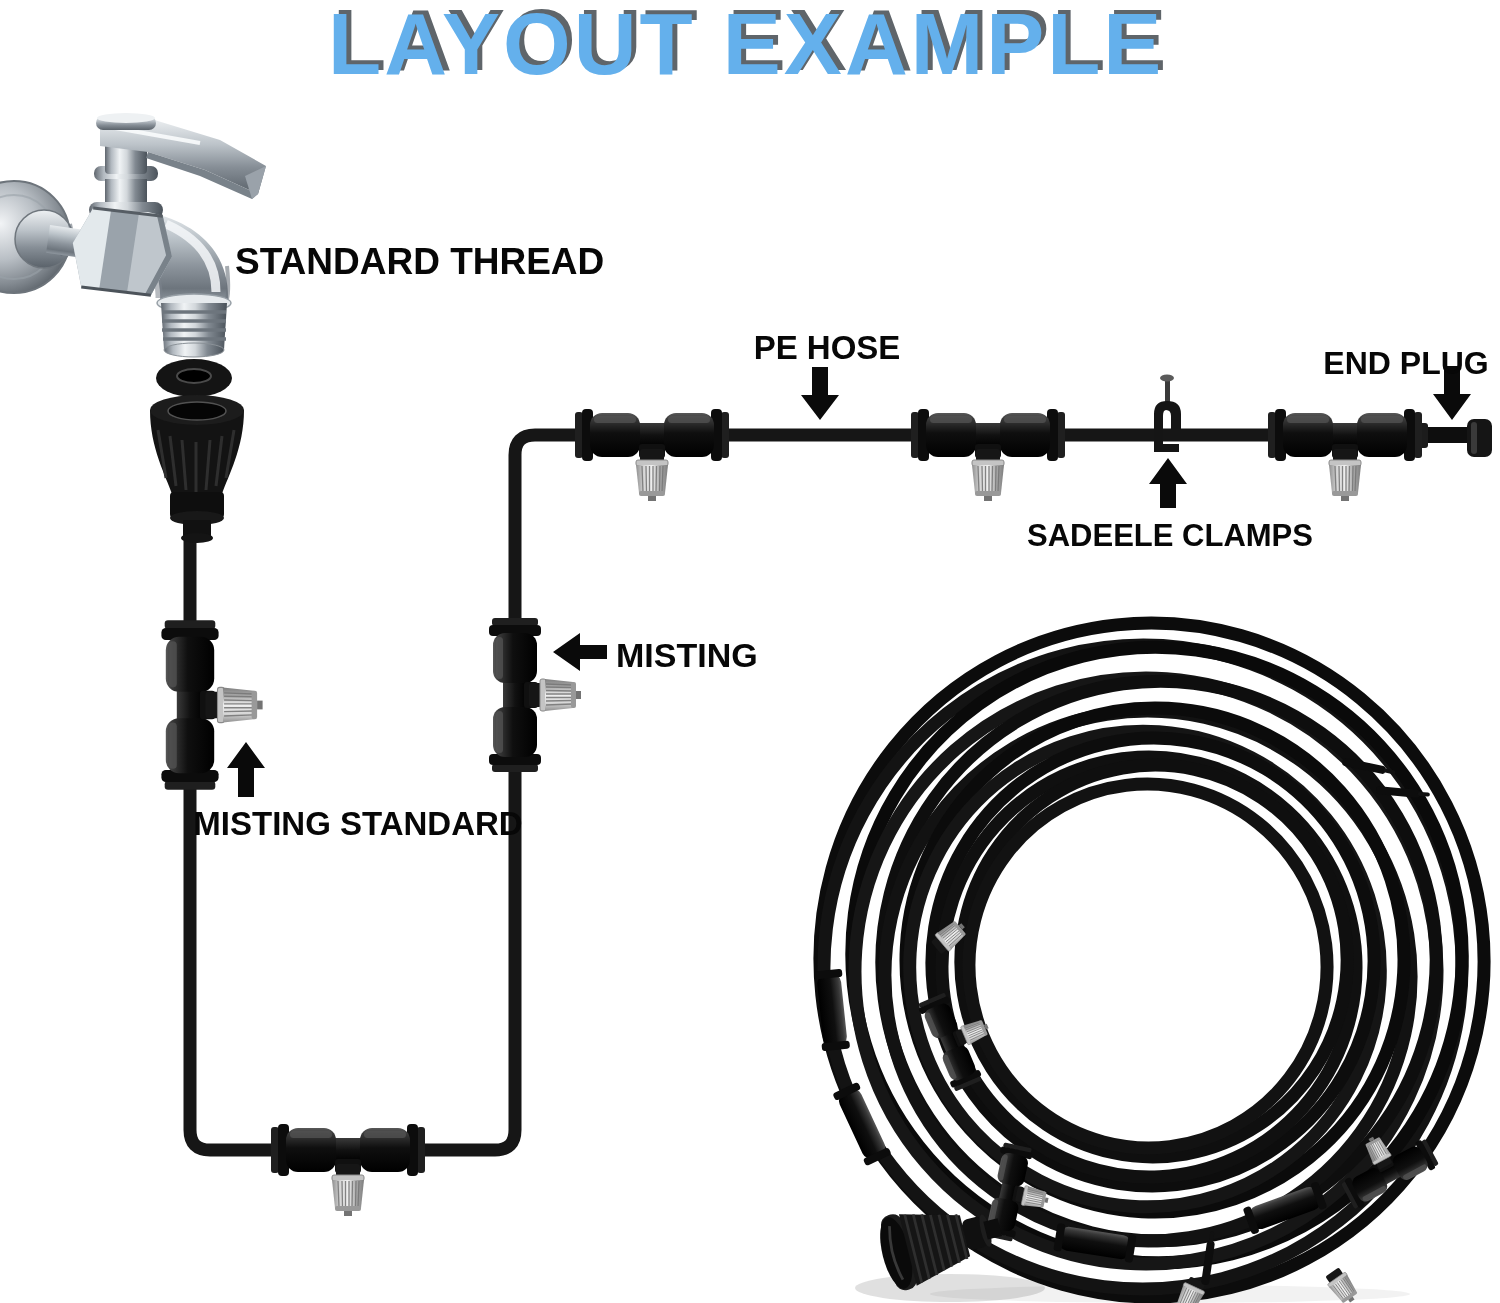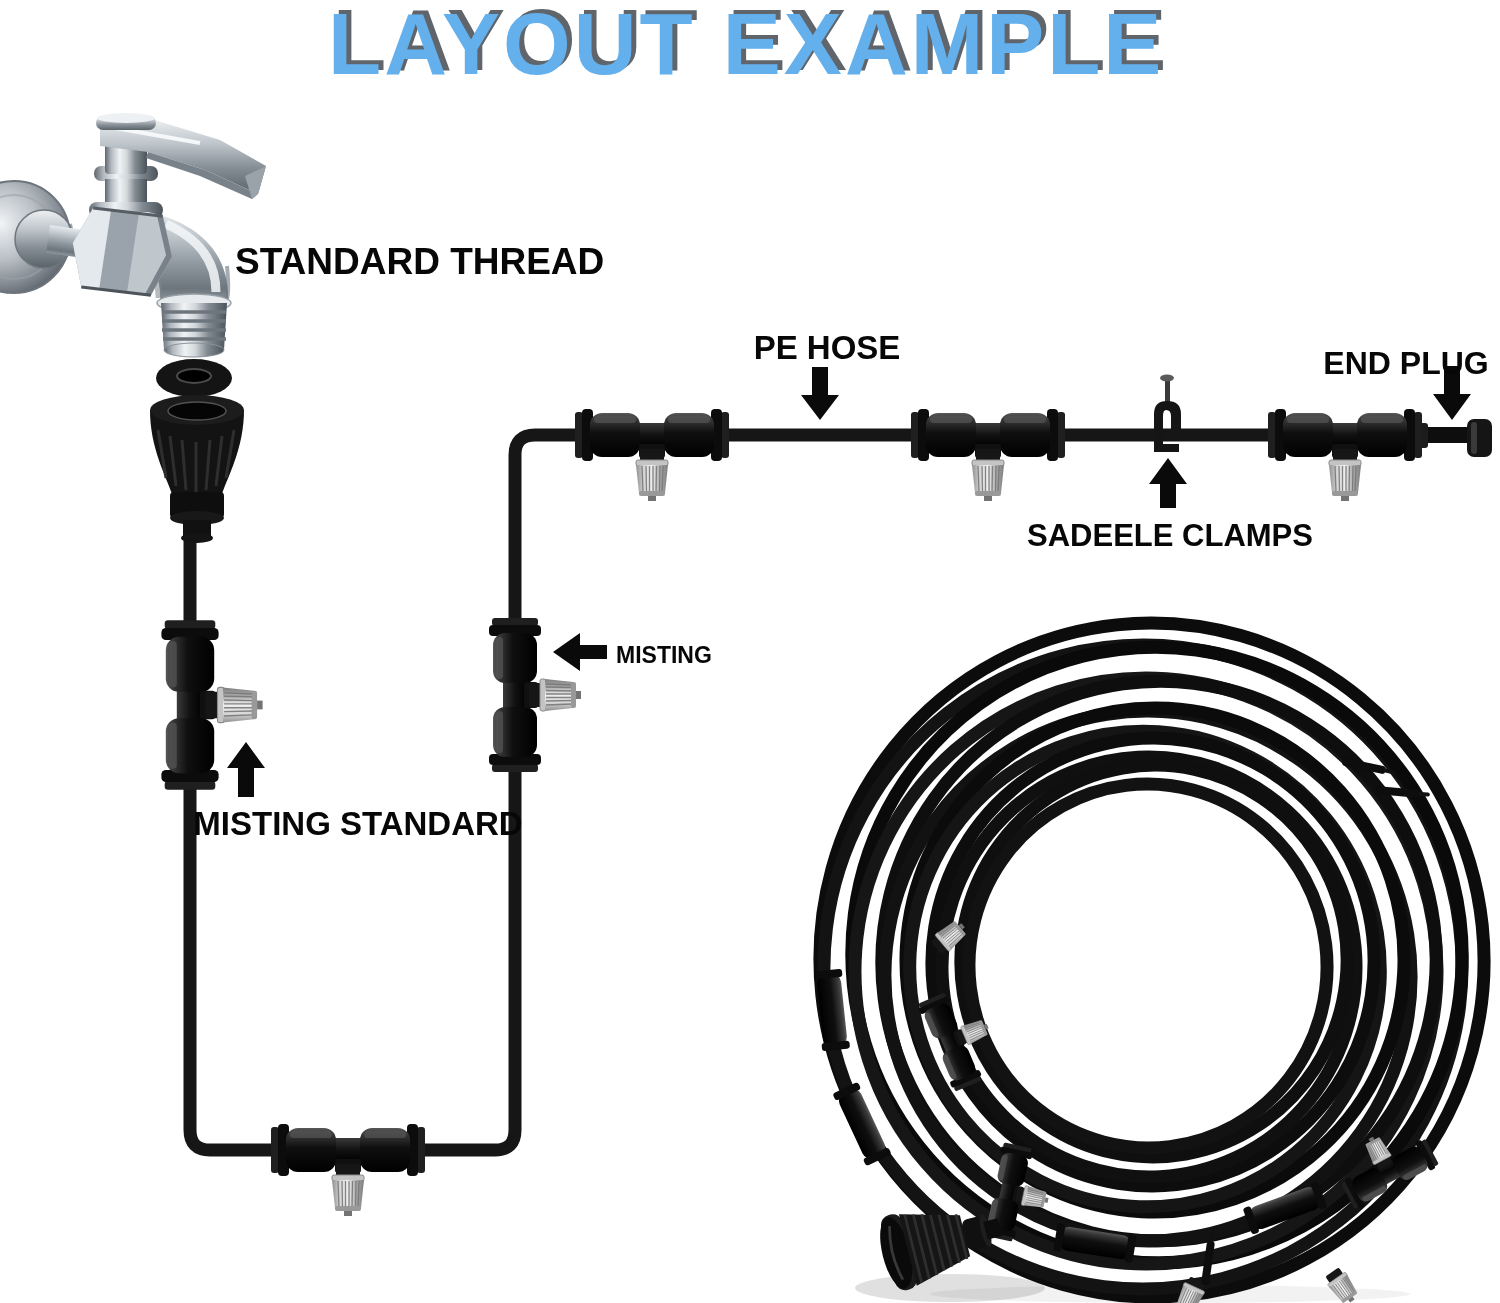--- a/index.html
+++ b/index.html
@@ -241,19 +241,19 @@
 <div class="lbl" style="left:235px;top:237px;font-size:37px;line-height:49px;">
   <div>STANDARD THREAD</div>
 </div>
 
 <div class="lbl center" style="left:827px;top:329px;font-size:33px;">PE HOSE</div>
 
 <div class="lbl center" style="left:1406px;top:332px;font-size:32px;margin-top:13px;">END PLUG</div>
 
 <div class="lbl center" style="left:1170px;top:518px;font-size:31px;">SADEELE CLAMPS</div>
 
-<div class="lbl" style="left:616px;top:637px;font-size:23px;line-height:36px;">
+<div class="lbl" style="left:616px;top:637px;font-size:34px;line-height:36px;">
   <div>MISTING</div>
 </div>
 
 <div class="lbl center" style="left:358px;top:802px;font-size:33px;line-height:43px;">
   <div>MISTING STANDARD</div>
 </div>
 
 </body></html>

